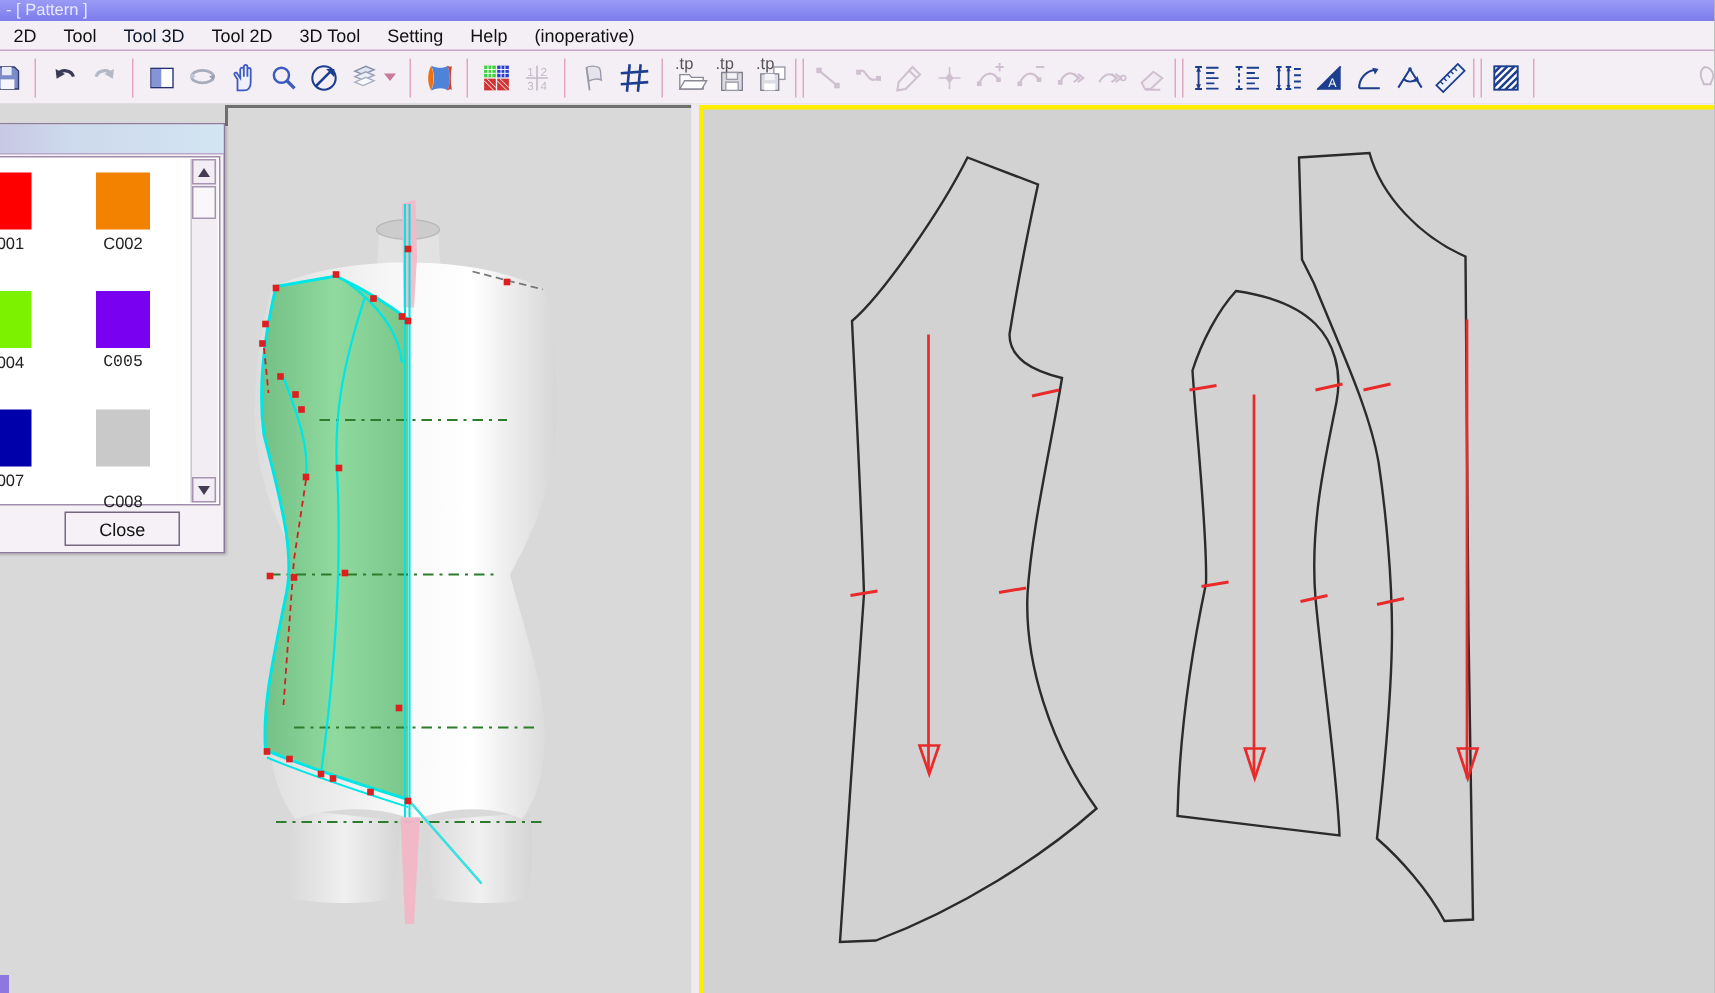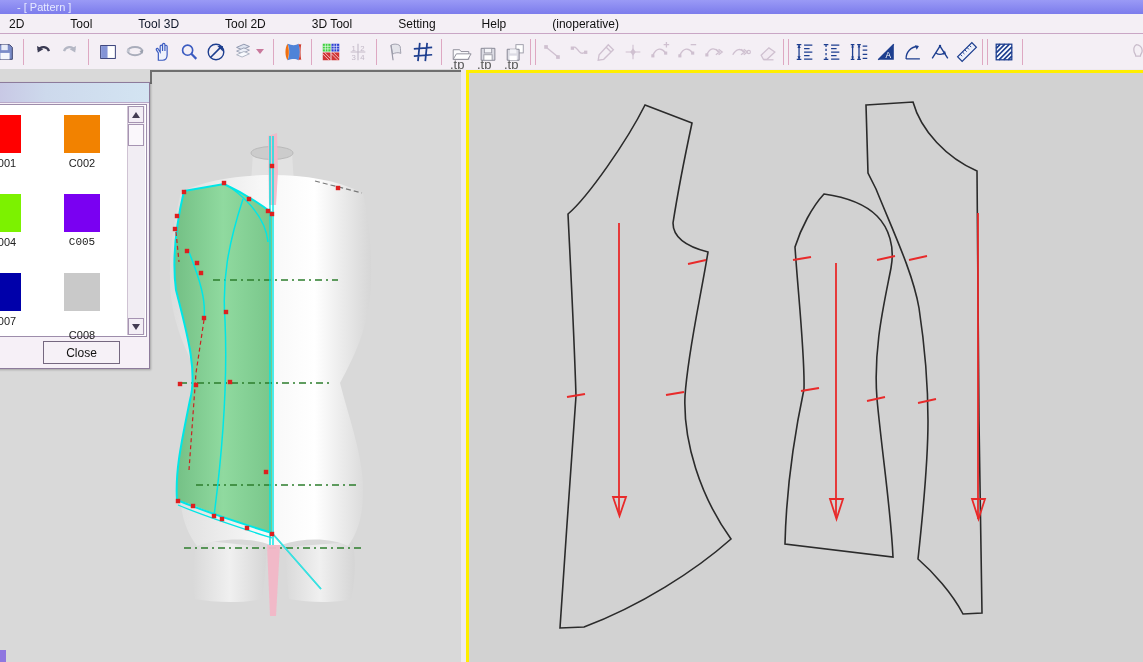--- a/index.html
+++ b/index.html
@@ -2,36 +2,36 @@
 <html><head>
 <meta charset="utf-8">
 <style>
   html,body{margin:0;padding:0;}
   body{font-family:"Liberation Sans",sans-serif;background:#888;}
   .app{position:relative;width:1143px;height:662px;overflow:hidden;background:#d9d9d9;}
 
   
   .titlebar{position:absolute;left:0;top:0;width:100%;height:14px;
     background:linear-gradient(#9a9af6,#7c7cec);color:#e6e9ff;
-    font-size:11px;line-height:14px;padding-left:17px;box-sizing:border-box;}
+    font-size:11px;line-height:14px;padding-left:4px;box-sizing:border-box;}
 
   
   .menubar{position:absolute;left:0;top:14px;width:100%;height:19px;background:#f4eff5;
-    border-bottom:1px solid #c9a6c5;display:flex;align-items:center;font-size:12px;gap:28px;}
+    border-bottom:1px solid #c9a6c5;display:flex;align-items:center;font-size:12px;}
   .mi{padding:0 9px;color:#111;cursor:default;}
   .mi.dis{color:#0f172a;}
 
   
   .toolbar{position:absolute;left:0;top:34px;width:100%;height:35px;background:#f4eff5;
     border-bottom:1px solid #d7c2d6;display:flex;align-items:center;}
   .tbi{position:relative;width:27px;height:27px;display:inline-flex;align-items:center;justify-content:center;flex:0 0 auto;}
   .tbi svg{width:22px;height:22px;display:block;}
   .tbi:first-child{margin-left:-9px;}
   .tbi.edge{position:absolute;right:-9px;top:4px;}
-  .tpl{position:absolute;top:-1px;left:3px;font-size:13px;font-style:normal;color:#555;margin-top:20px;}
+  .tpl{position:absolute;top:-1px;left:3px;font-size:11px;font-style:normal;color:#555;}
   .sep{width:1px;height:26px;background:#dea8c2;margin:0 5px;flex:0 0 auto;}
   .sep.d2{margin:0 2px;}
   .dd{width:0;height:0;border-left:4px solid transparent;border-right:4px solid transparent;
     border-top:5px solid #c9799c;margin:0 4px 0 0;flex:0 0 auto;}
 
   
   .workspace{position:absolute;left:0;top:69px;width:1143px;height:593px;background:#efeaf0;}
   .view3d{position:absolute;left:0;top:0;width:461px;height:593px;background:#d9d9d9;}
   .view3d svg{position:absolute;left:0;top:0;}
   .view2d{position:absolute;left:466px;top:1px;width:674px;height:592px;background:#d2d2d2;

